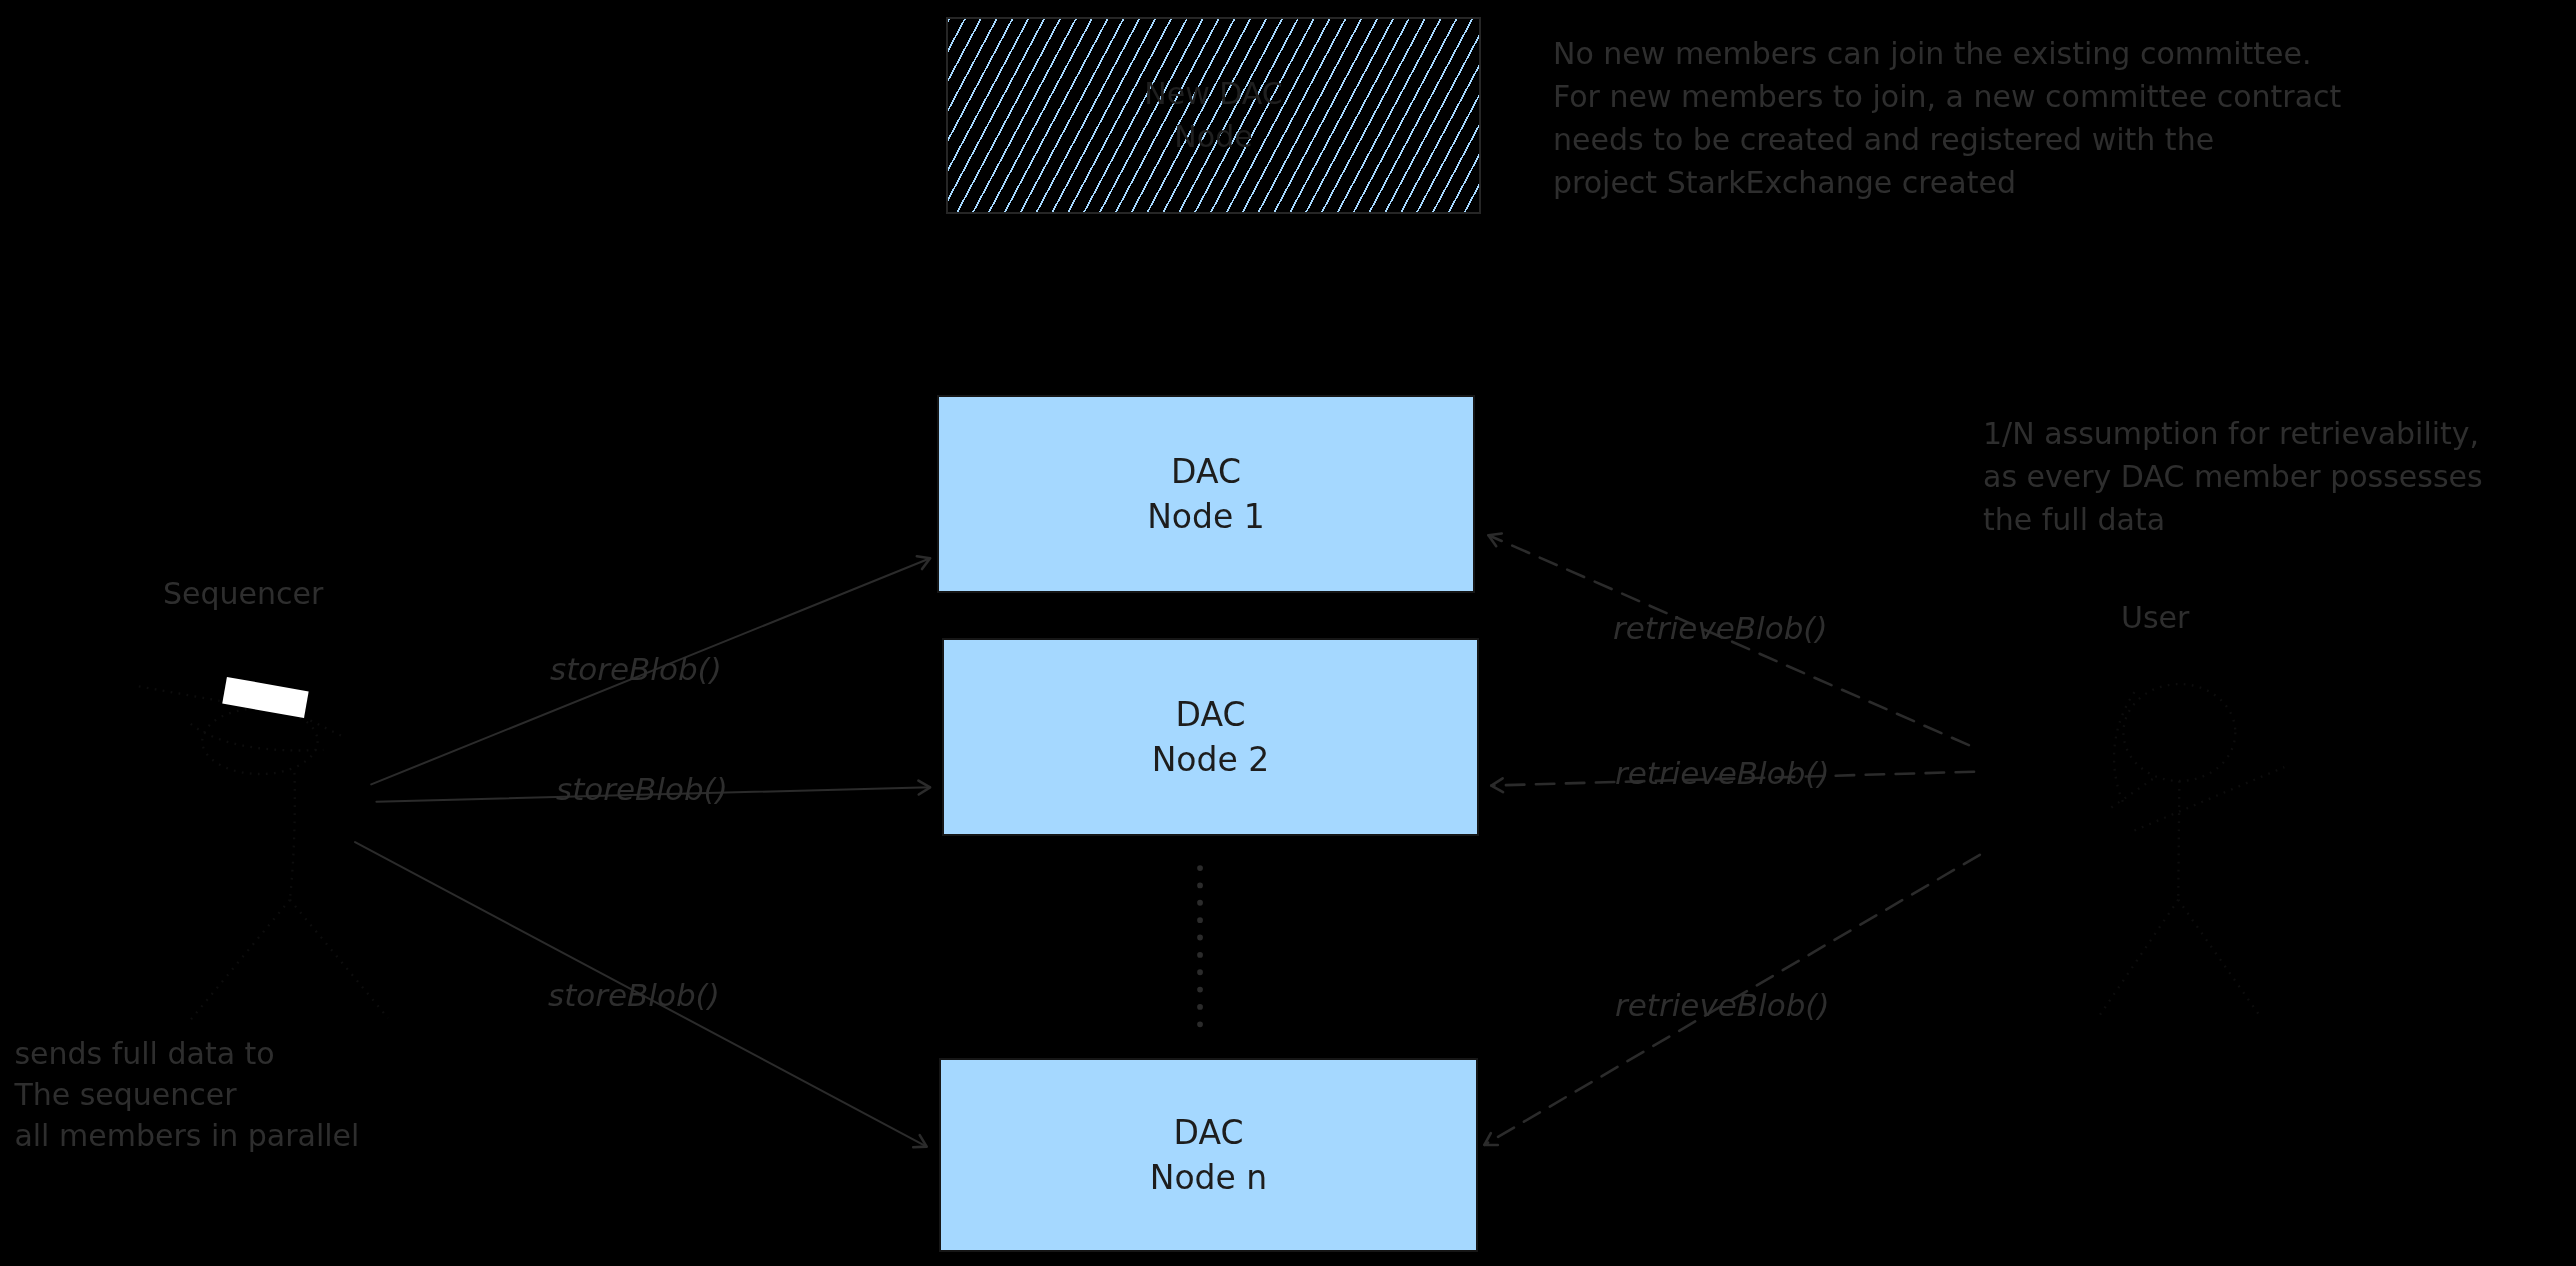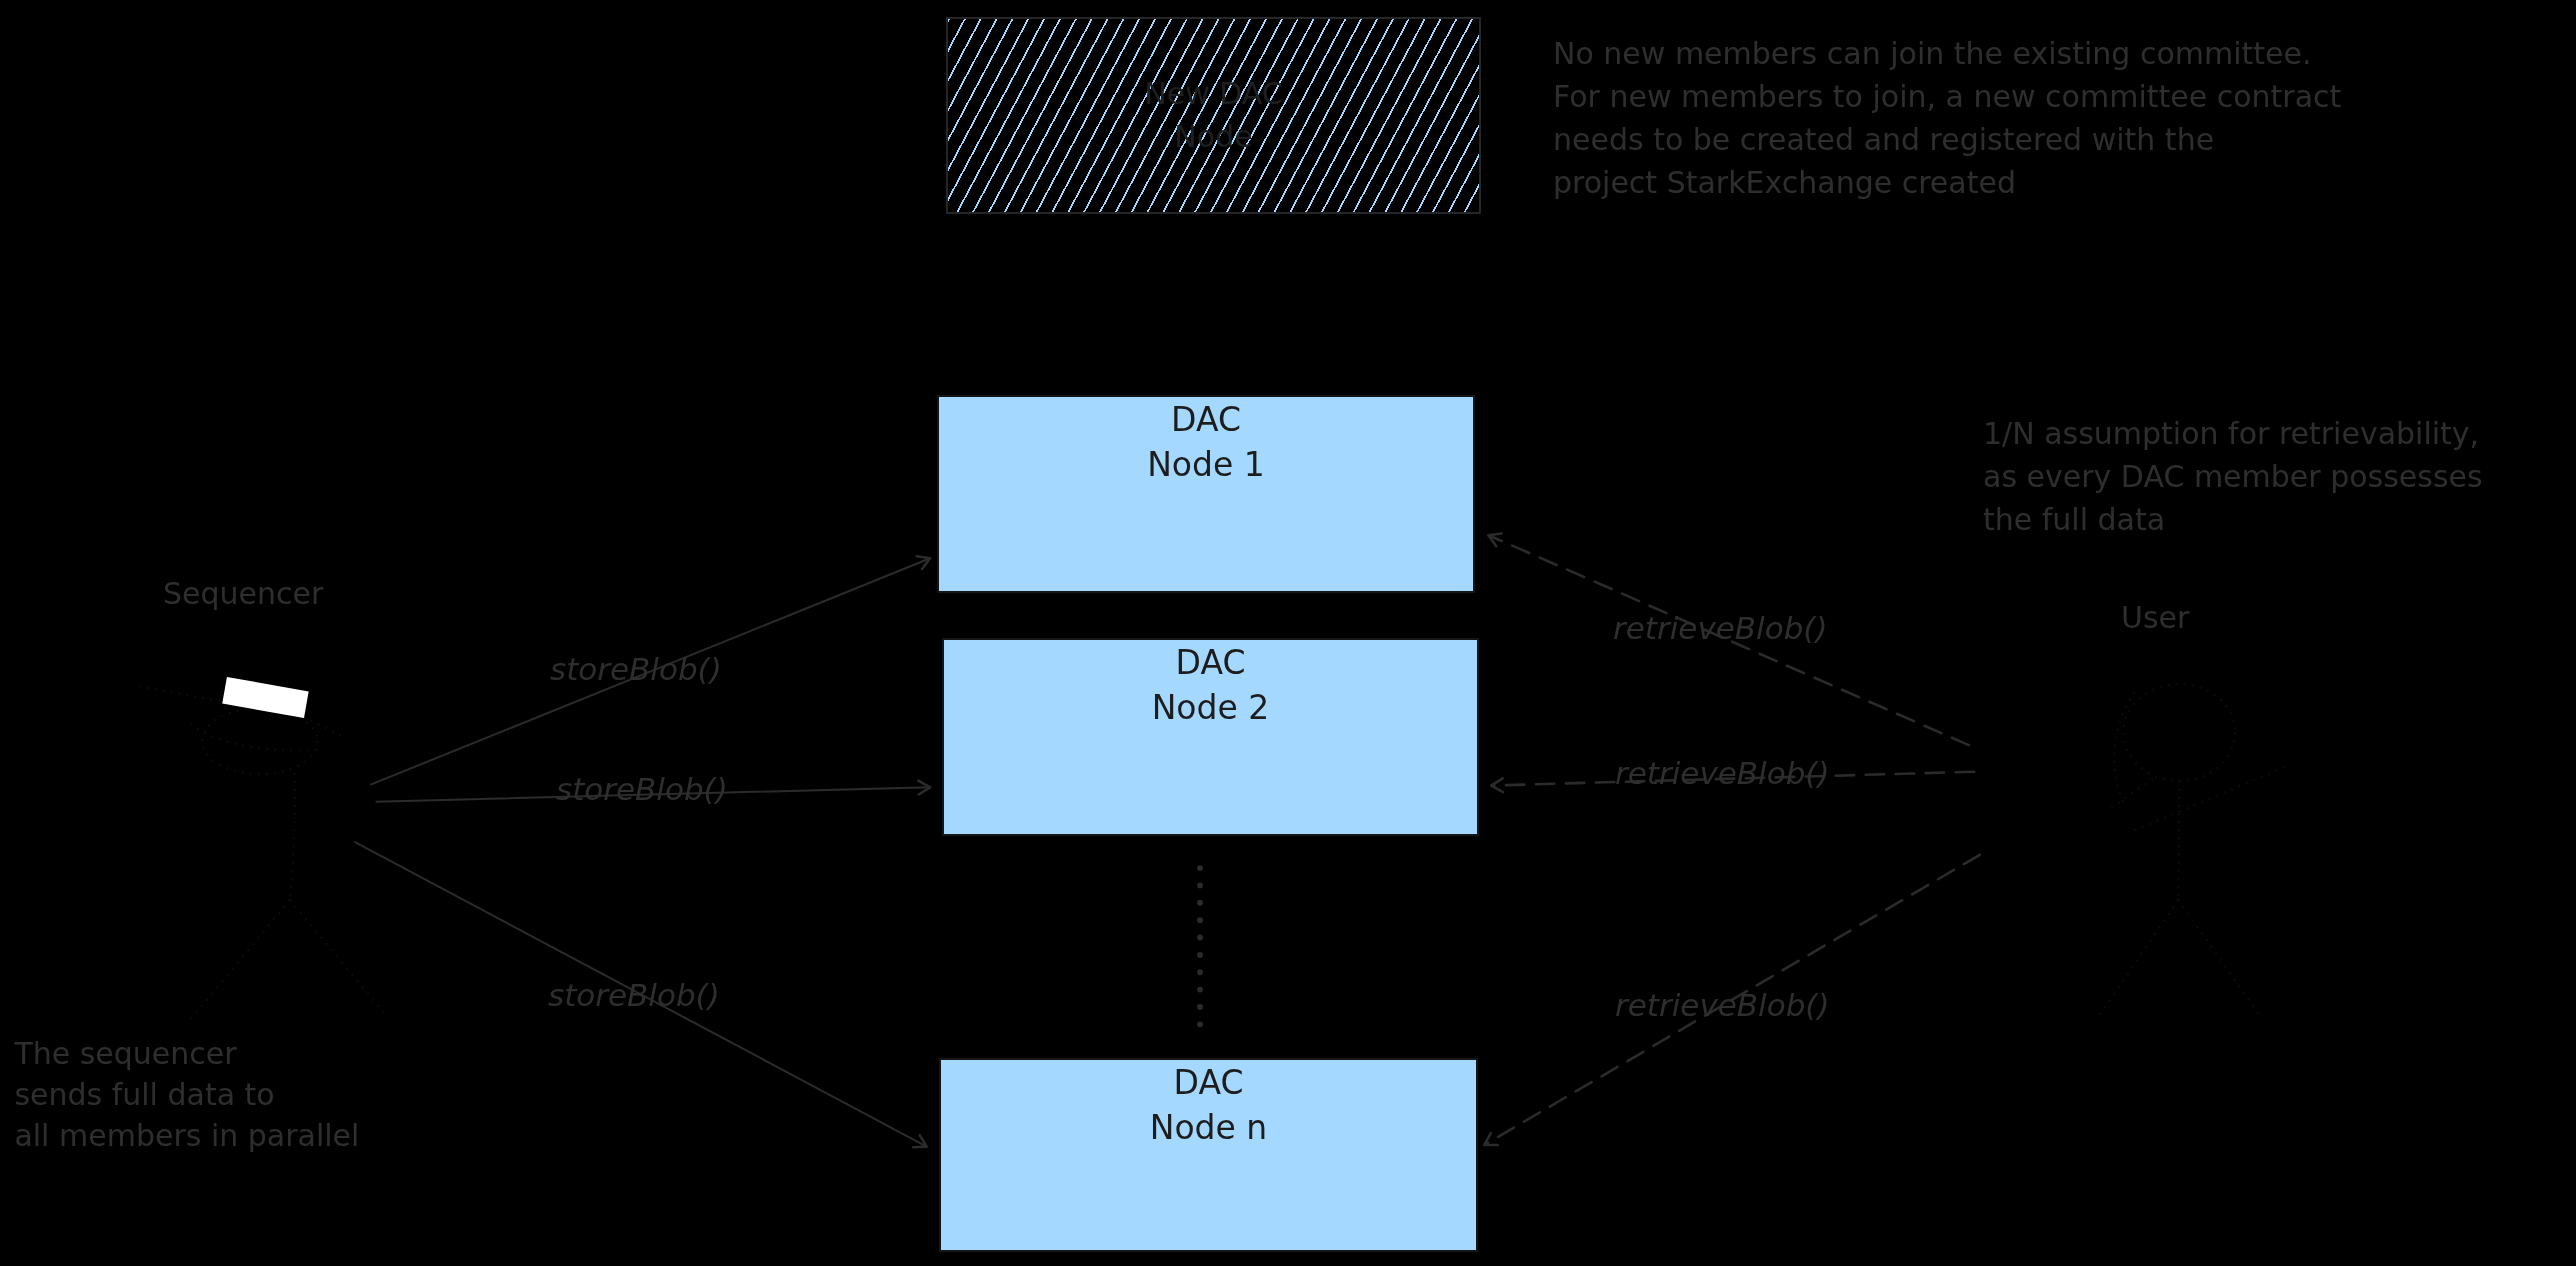--- a/index.html
+++ b/index.html
@@ -8,21 +8,21 @@
     font-family:"DejaVu Sans",sans-serif;
   }
   svg{position:absolute;left:0;top:0;}
   
   .note{position:absolute;color:#2e2e2e;font-size:30px;line-height:43px;white-space:nowrap;}
   .label{position:absolute;color:#2e2e2e;font-size:30px;line-height:35px;white-space:nowrap;}
   .call-label{position:absolute;color:#2e2e2e;font-size:31px;line-height:37px;white-space:nowrap;font-style:italic;}
   
   .node-box{
     position:absolute;background:#a5d8ff;border:2.3px solid #161616;
-    display:flex;flex-direction:column;align-items:center;
+    display:flex;flex-direction:column;align-items:center;justify-content:center;
     color:#1d1d1d;font-size:33px;line-height:45px;text-align:center;
   }
   
   .hatch-box{
     position:absolute;border:2.3px solid #262626;
     background:repeating-linear-gradient(118deg,#a5d8ff 0px,#a5d8ff 1.7px,transparent 1.7px,transparent 14px);
     display:flex;flex-direction:column;align-items:center;justify-content:center;
     color:#1f1f1f;font-size:30px;line-height:43px;text-align:center;
   }
   .laptop-screen{
@@ -117,19 +117,19 @@
     <div>project StarkExchange created</div>
   </div>
 
   <div class="note" style="left:1983px;top:412px;">
     <div>1/N assumption for retrievability,</div>
     <div>as every DAC member possesses</div>
     <div>the full data</div>
   </div>
 
   <div class="note" style="left:14.4px;top:1033px;line-height:41px;">
+    <div>sends full data to</div>
     <div>The sequencer</div>
-    <div>sends full data to</div>
     <div>all members in parallel</div>
   </div>
 
 </div>
 
 
 </body></html>

